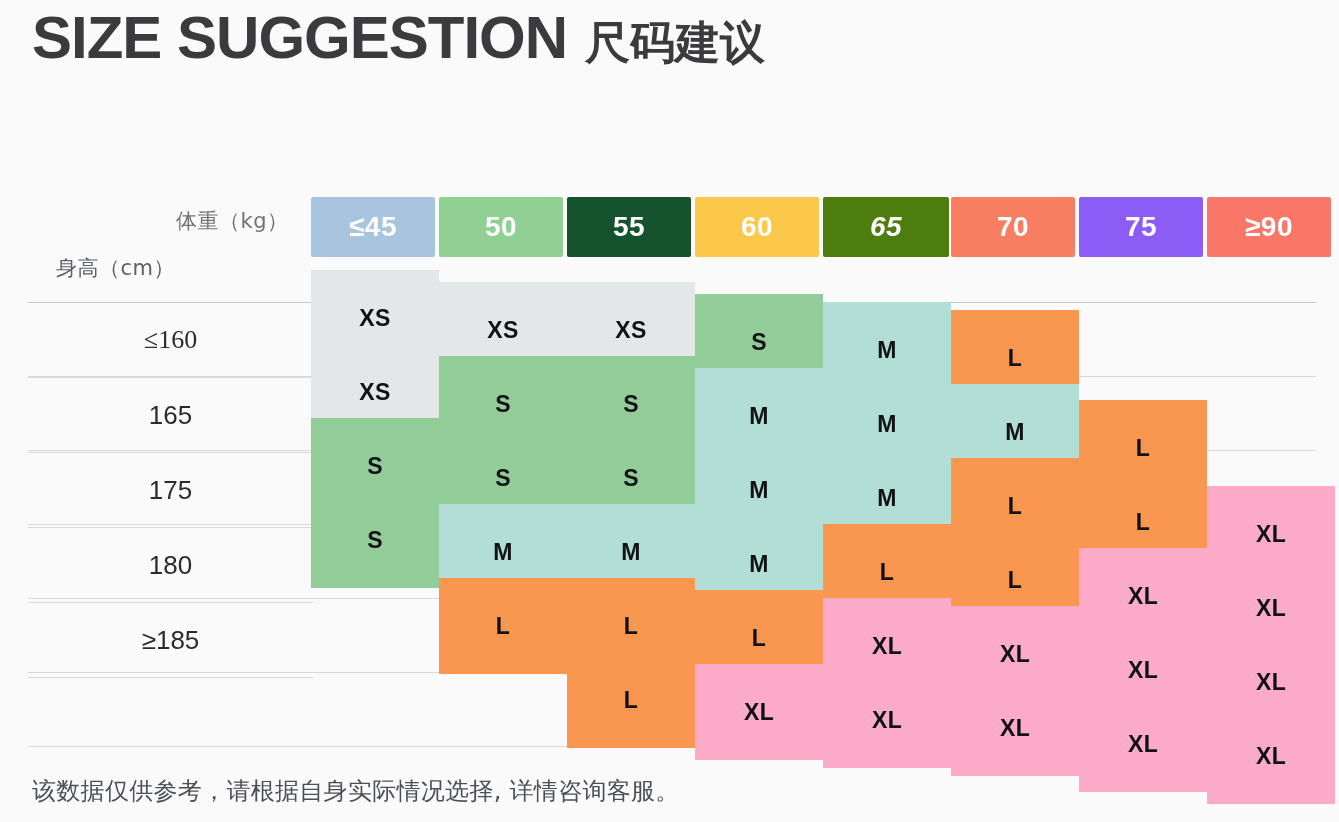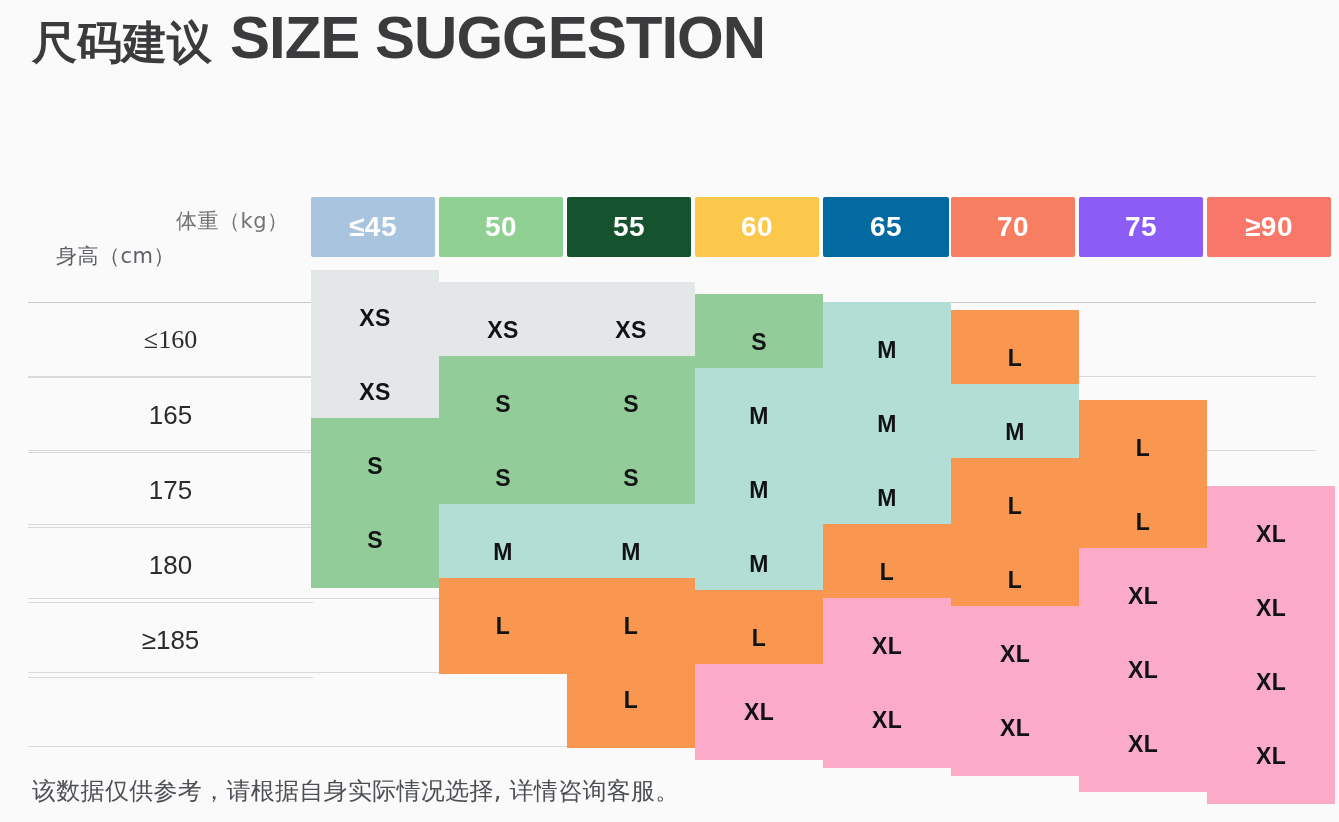--- a/index.html
+++ b/index.html
@@ -26,21 +26,21 @@
     line-height:1;
   }
 
   
   #weight-label{
     position:absolute;left:176px;top:207px;
     font-size:21px;color:#737373;letter-spacing:.5px;
     font-family:"DejaVu Sans","Liberation Sans",sans-serif;
   }
   #height-label{
-    position:absolute;left:56px;top:242px;
+    position:absolute;left:56px;top:254px;
     font-size:21px;color:#5d6166;letter-spacing:.5px;
     font-family:"DejaVu Sans","Liberation Sans",sans-serif;
   }
 
   
   #header-row{position:absolute;left:311px;top:197px;height:60px;}
   .hchip{
     position:absolute;top:0;height:60px;
     display:flex;align-items:center;justify-content:center;
     color:#ffffff;font-size:28px;font-weight:bold;
@@ -77,33 +77,33 @@
   #footer{
     position:absolute;left:32px;top:775px;
     font-size:24px;color:#4c5054;letter-spacing:.3px;
     font-family:"DejaVu Sans","Liberation Sans",sans-serif;
   }
 </style>
 </head>
 <body>
 
 <div id="title-bar">
+  <span id="title-en">SIZE SUGGESTION</span>
   <span id="title-cn">尺码建议</span>
-  <span id="title-en">SIZE SUGGESTION</span>
 </div>
 
 <div id="weight-label">体重（kg）</div>
 <div id="height-label">身高（cm）</div>
 
 <div id="header-row">
     <div class="hchip" style="left: 0px; width: 124px; background: rgb(168, 196, 222);">≤45</div>
     <div class="hchip" style="left: 128px; width: 124px; background: rgb(144, 208, 146);">50</div>
     <div class="hchip" style="left: 256px; width: 124px; background: #14532d;">55</div>
     <div class="hchip" style="left: 384px; width: 124px; background: rgb(251, 200, 76);">60</div>
-    <div class="hchip" style="left: 512px; width: 126px; background: #0369a1;">65</div>
+    <div class="hchip" style="left: 512px; width: 126px; background: #4d7c0f; font-style: italic;">65</div>
     <div class="hchip" style="left: 640px; width: 124px; background: rgb(248, 126, 98);">70</div>
     <div class="hchip" style="left: 768px; width: 124px; background: #8b5cf6;">75</div>
     <div class="hchip" style="left: 896px; width: 124px; background: rgb(249, 119, 105);">≥90</div>
   </div>
 
 <div id="row-labels">
     <div class="rowlab">≤160</div>
     <div class="rowlab">165</div>
     <div class="rowlab">175</div>
     <div class="rowlab">180</div>

